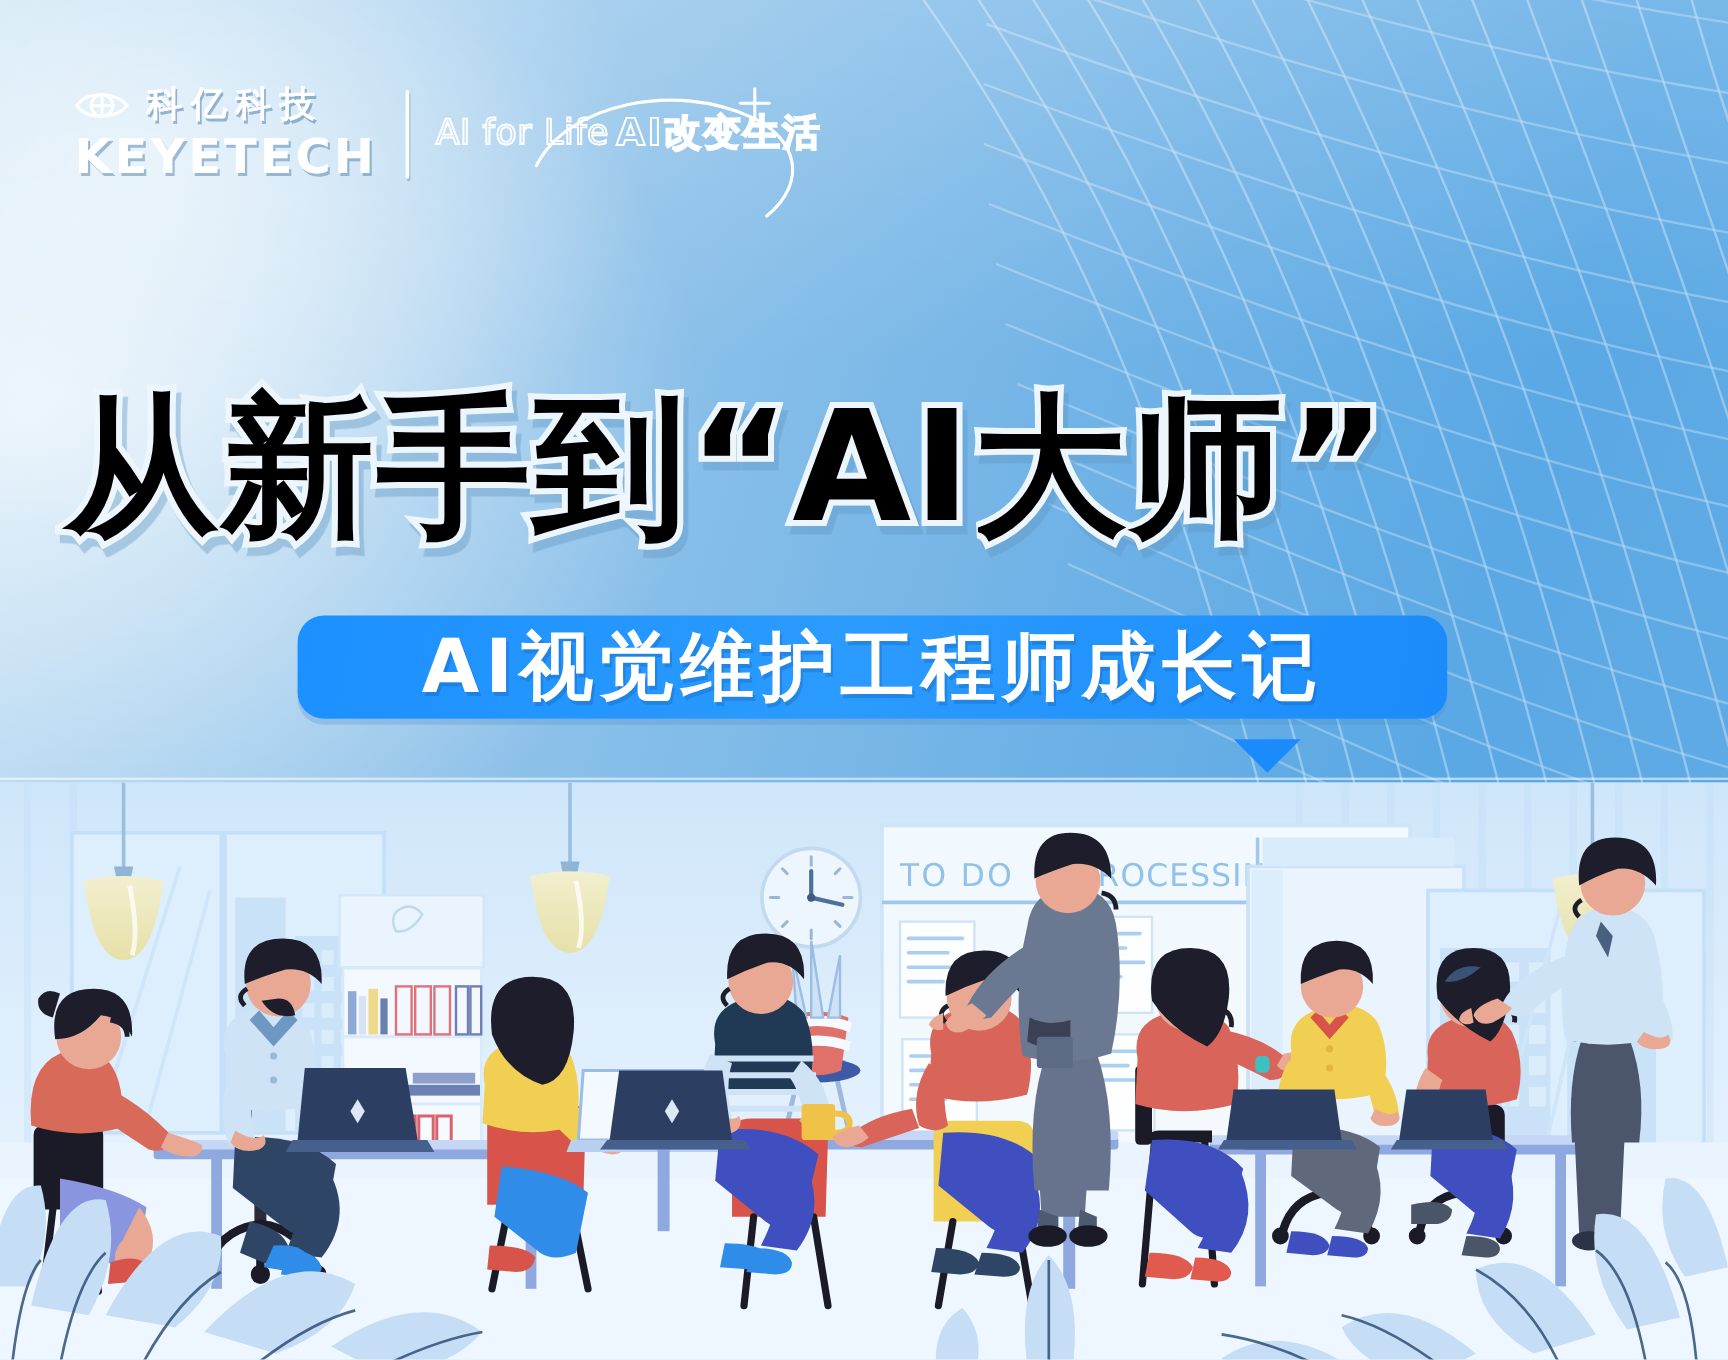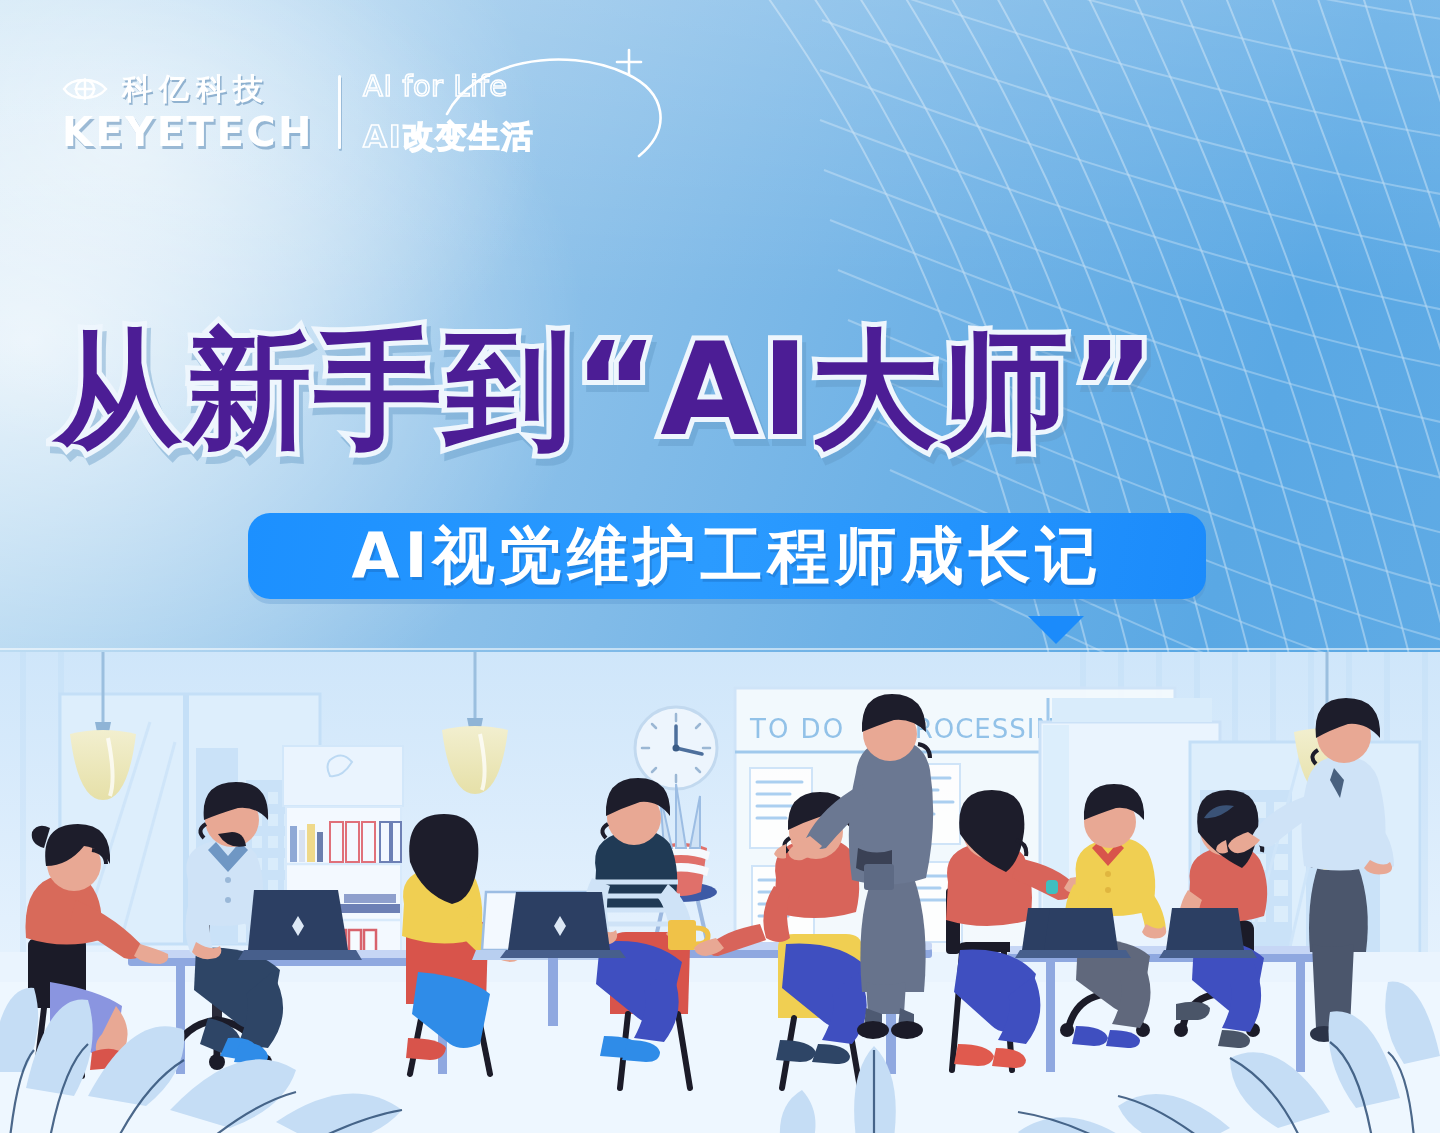--- a/index.html
+++ b/index.html
@@ -56,39 +56,39 @@
     color:#ffffff; font-size:40px; font-weight:900; letter-spacing:2.5px;
     line-height:1; margin-top:7px;
     text-shadow:2px 3px 0 rgba(80,130,175,.5);
     font-family:"DejaVu Sans","Liberation Sans",sans-serif;
   }
   .logo-divider {
     width:3px; height:74px; background:rgba(255,255,255,.95);
     margin:0 22px 0 24px; border-radius:2px;
     box-shadow:1px 2px 0 rgba(80,130,175,.4);
   }
-  .logo-right { display:flex; flex-direction:column; gap:20px; position:relative; }
+  .logo-right { display:flex; flex-direction:row; gap:6px; position:relative; }
   .slogan-en {
     color:transparent; -webkit-text-stroke:1.6px #ffffff;
     font-size:29px; font-weight:400; letter-spacing:.5px; line-height:1;
     font-family:"DejaVu Sans","Liberation Sans",sans-serif;
   }
   .slogan-cn {
     color:transparent; -webkit-text-stroke:1.6px #ffffff;
     font-size:31px; font-weight:700; letter-spacing:2px; line-height:1;
     font-family:"DejaVu Sans","Liberation Sans",sans-serif;
   }
   .swoosh { position:absolute; left:80px; top:-24px; width:250px; height:120px; pointer-events:none; }
 
   
   .main-title {
     position:absolute; left:54px; top:326px;
     font-size:128px; font-weight:900; line-height:1;
     letter-spacing:2px;
-    color:#4c1d95;
+    color:#000000;
     font-family:"DejaVu Sans","Liberation Sans",sans-serif;
     white-space:nowrap;
     -webkit-text-stroke:10px #eef6fd;
     paint-order:stroke fill;
     filter:drop-shadow(4px 7px 0 rgba(95,150,195,.40));
   }
 
   
   .sub-banner {
     position:absolute; left:248px; top:513px;

